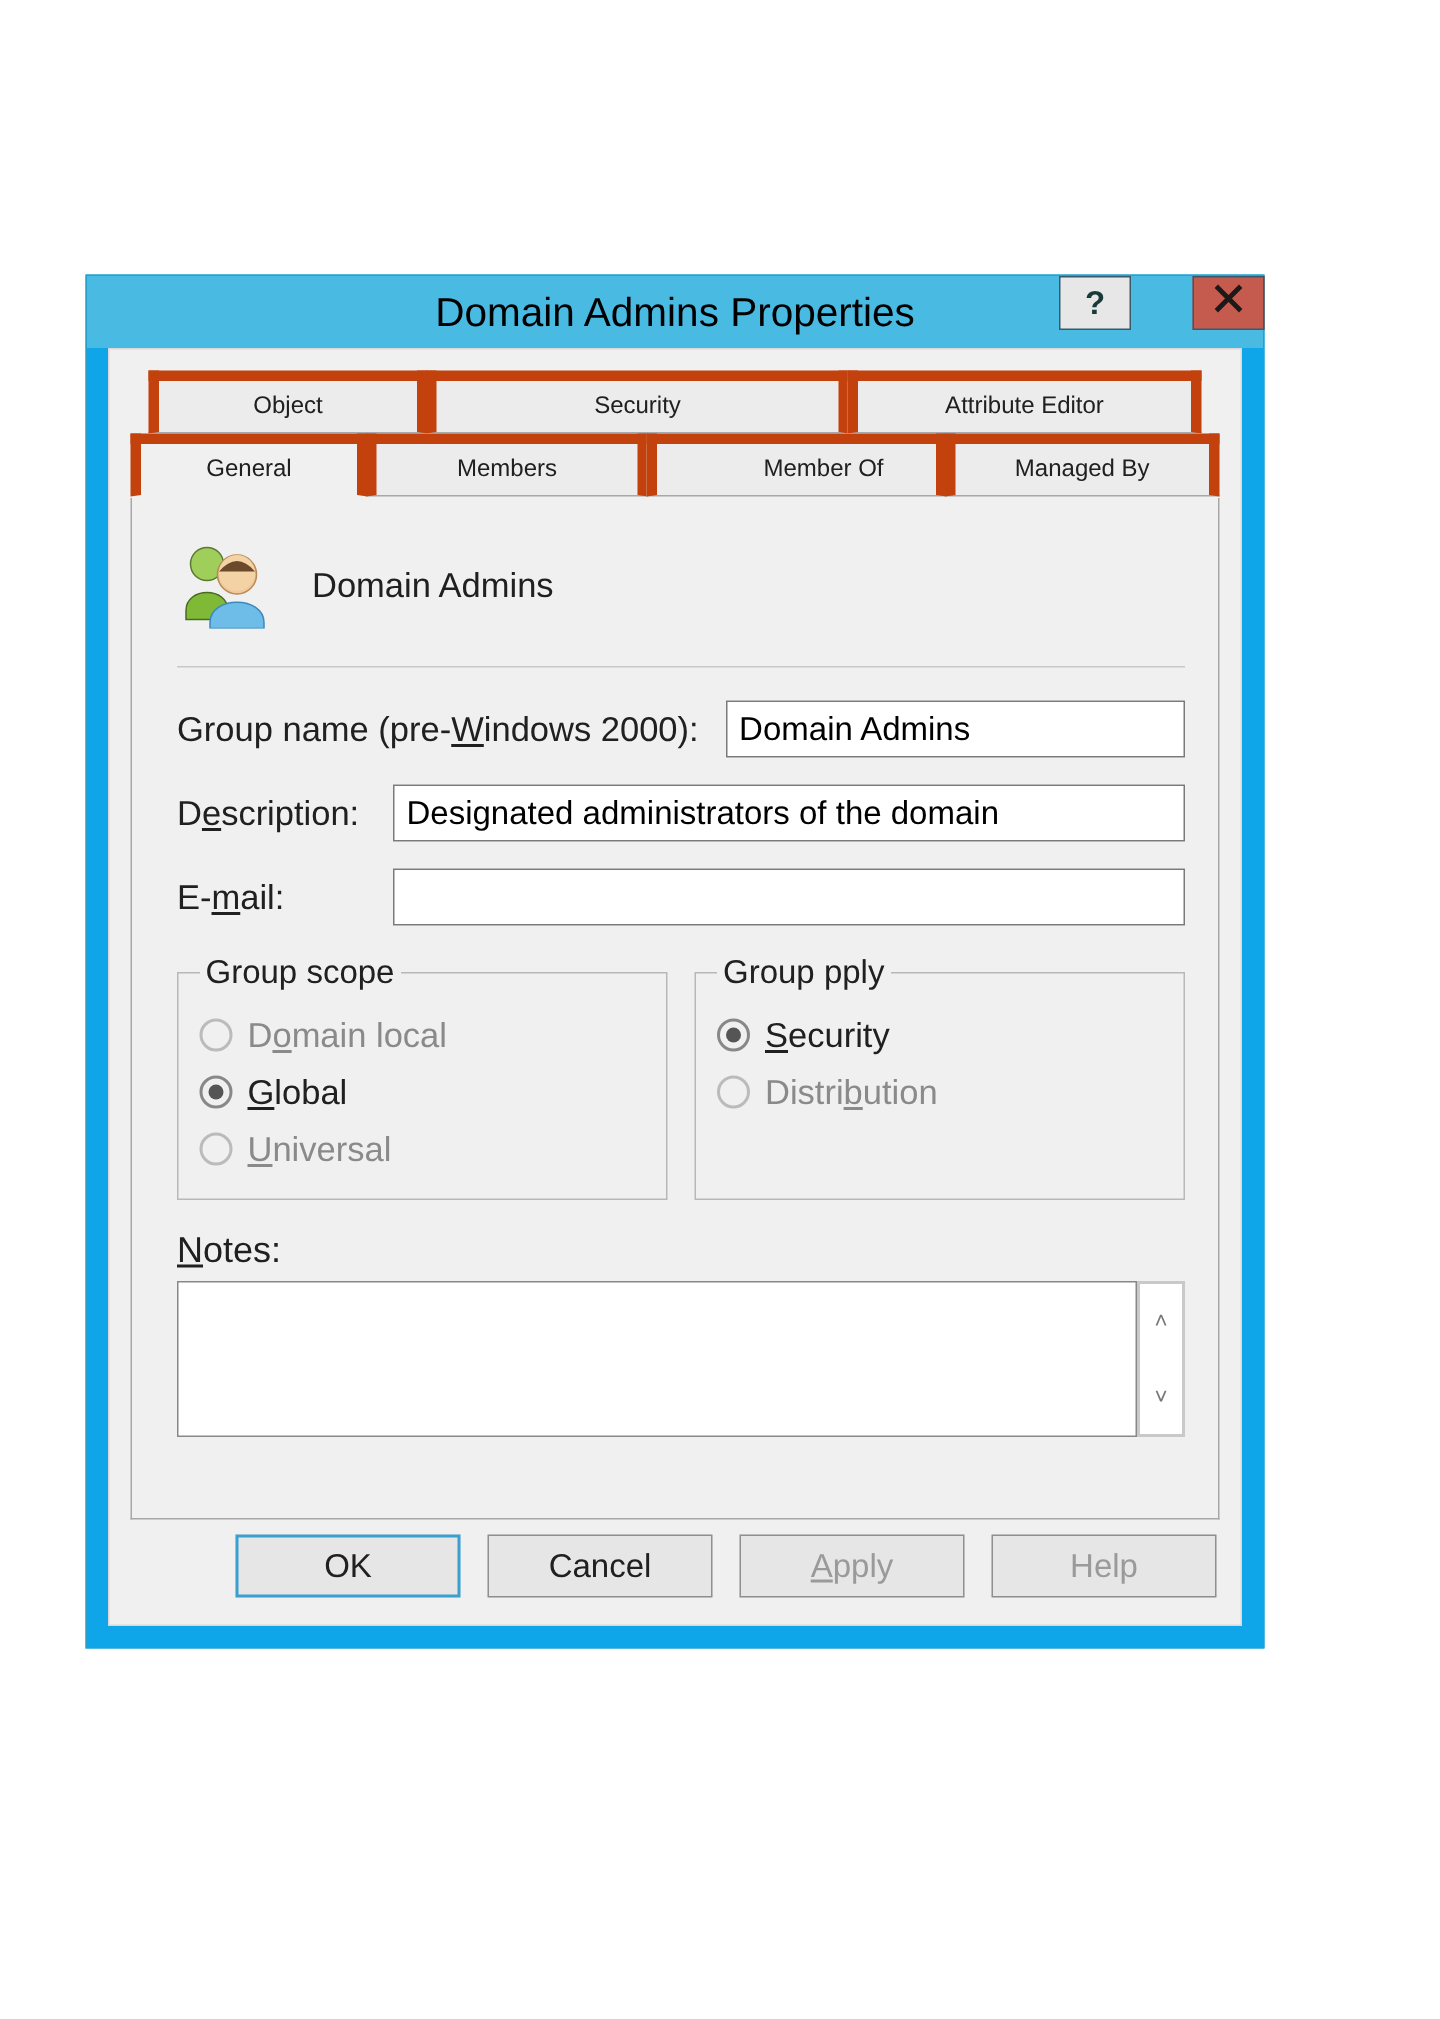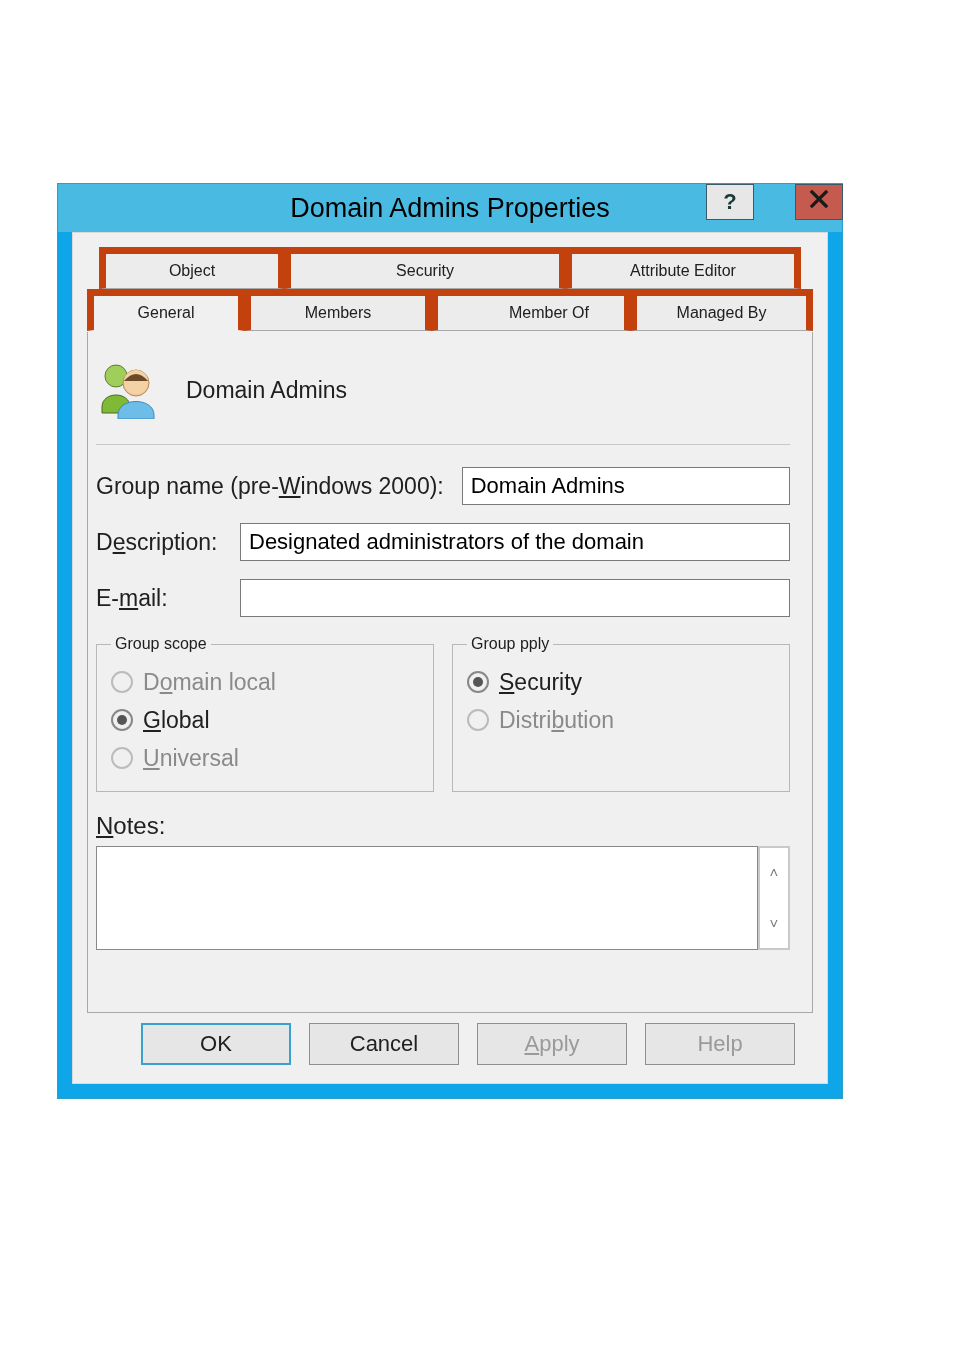--- a/index.html
+++ b/index.html
@@ -113,21 +113,21 @@
   }
   .tab-page {
     position: absolute;
     left: 14px;
     right: 14px;
     top: 99px;
     bottom: 70px;
     border: 1px solid #a8a8a8;
     border-top: none;
     box-sizing: border-box;
-    padding: 22px 22px 18px 8px;
+    padding: 22px 22px 18px 30px;
     background: #f0f0f0;
   }
   .header-row {
     display: flex;
     align-items: center;
     height: 72px;
     gap: 28px;
   }
   .group-icon {
     width: 62px;
@@ -169,21 +169,21 @@
     gap: 18px;
     margin-top: 10px;
   }
   fieldset.grp {
     flex: 1;
     border: 1px solid #b8b8b8;
     padding: 10px 14px 14px 14px;
     margin: 0;
   }
   fieldset.grp legend {
-    font-size: 16px;
+    font-size: 22px;
     padding: 0 4px;
   }
   .radio-item {
     display: flex;
     align-items: center;
     height: 38px;
     gap: 10px;
   }
   .radio-circle {
     width: 22px;
@@ -237,21 +237,21 @@
     align-items: center;
     justify-content: center;
     color: #777;
     font-size: 15px;
     cursor: default;
   }
   .scroll-spin .mid { flex: 0 0 2px; }
   .button-row {
     position: absolute;
     left: 14px;
-    right: 32px;
+    right: 16px;
     bottom: 14px;
     height: 46px;
     display: flex;
     gap: 18px;
     justify-content: space-between;
   }
   .button-row .btn {
     width: 150px;
     height: 42px;
     border: 1px solid #8f8f8f;

